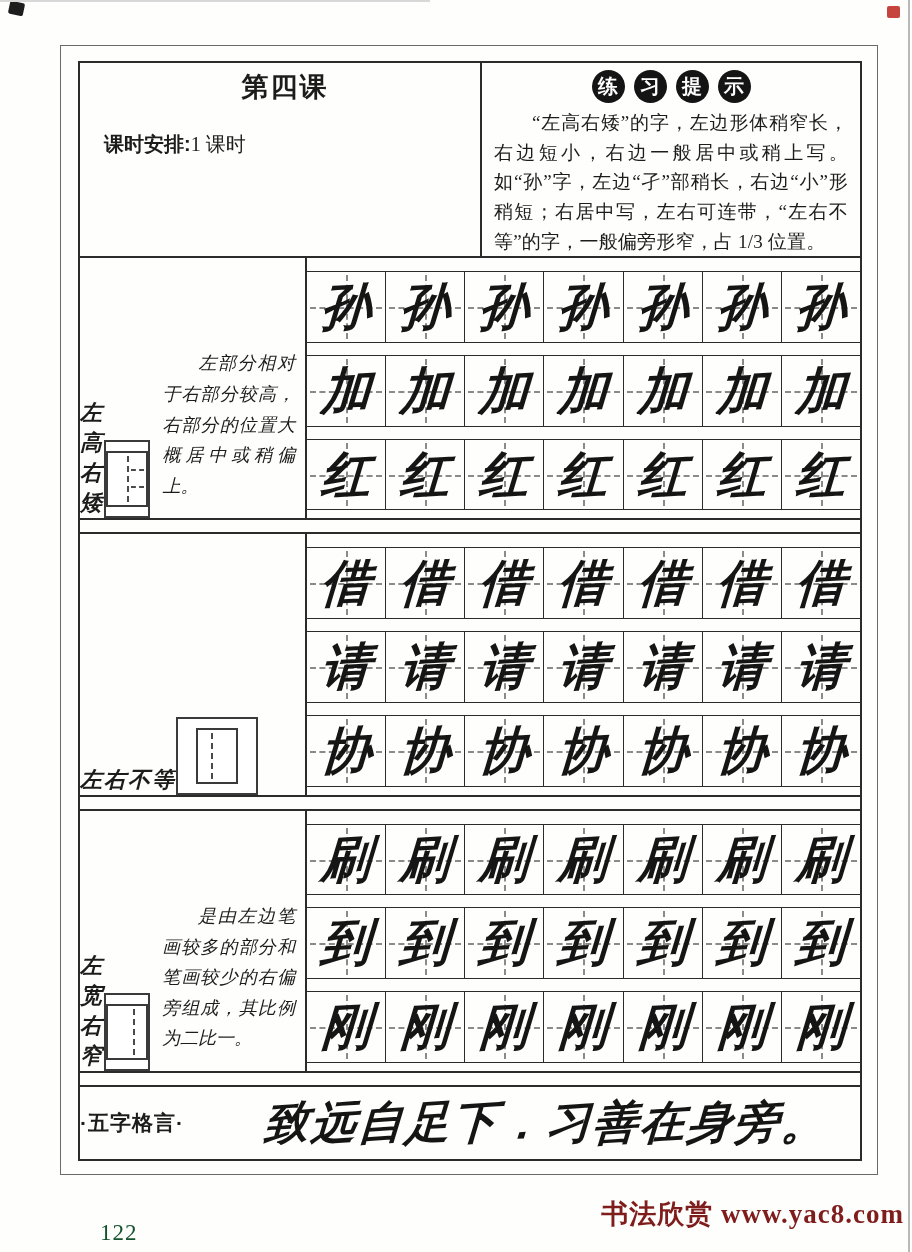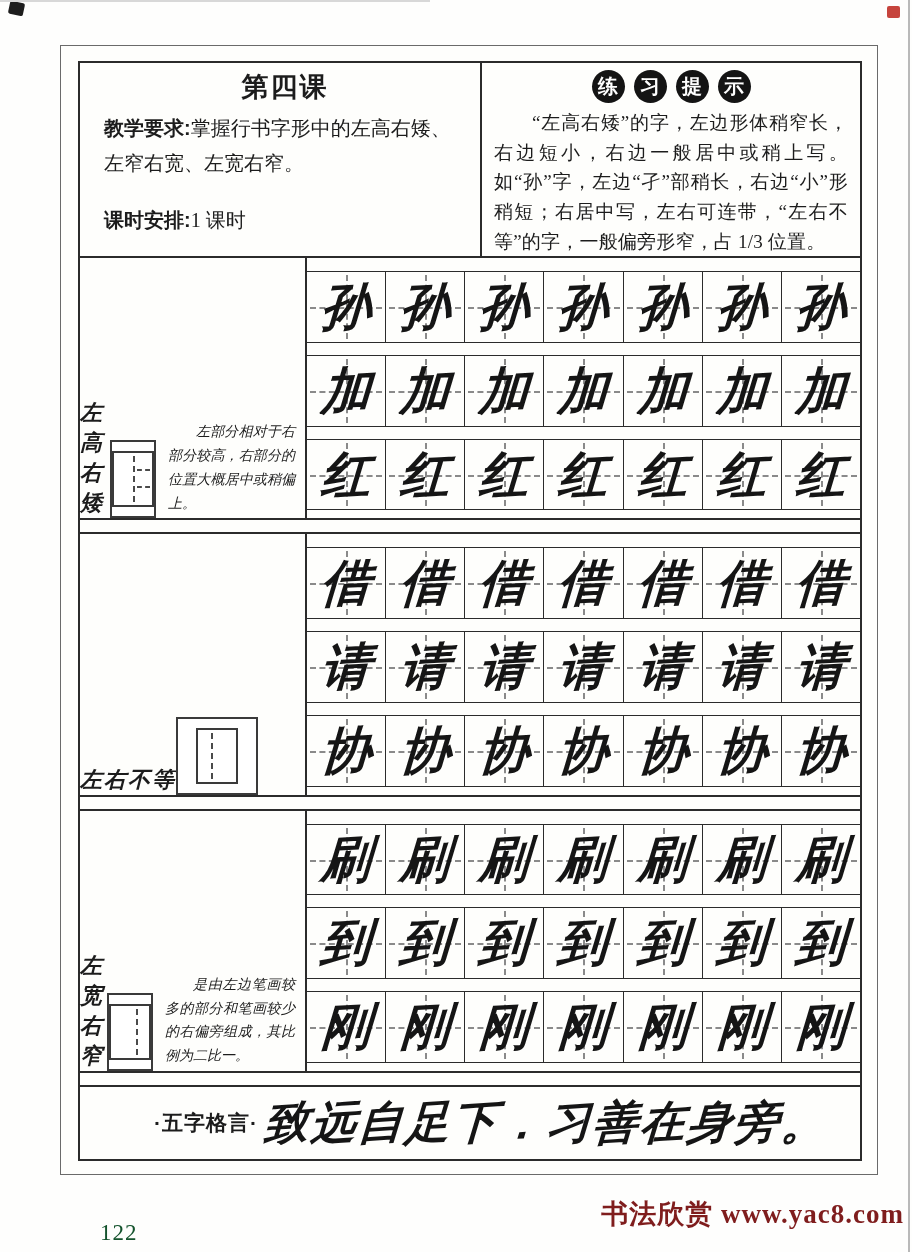--- a/index.html
+++ b/index.html
@@ -59,21 +59,21 @@
     font-family:"Liberation Sans","DejaVu Sans",sans-serif;
   }
   .diagram {
     margin-top:26px; width:82px; height:78px; border:2px solid #3a3a3a;
     display:flex; align-items:center; justify-content:center; background:#fff;
   }
   .diagram-inner { width:42px; height:56px; border:2px solid #3a3a3a; position:relative; }
   .diagram-dash { position:absolute; top:3px; bottom:3px; width:0; border-left:2px dashed #4a4a4a; }
   .diagram-tick { position:absolute; right:2px; width:13px; height:0; border-top:2px dashed #4a4a4a; }
   .side-caption {
-    margin-top:auto; padding:0 10px 3px 12px; font-size:14px; line-height:1.7;
+    margin-top:auto; padding:0 10px 17px 12px; font-size:18px; line-height:1.7;
     text-indent:2em; text-align:justify; align-self:stretch;
   }
 
   .grid { flex:1; display:flex; flex-direction:column; min-width:0; }
   .spacer { flex:0 0 12px; }
   .spacer.first { flex:0 0 13px; }
   .spacer.last { flex:0 0 8px; }
   .char-row { flex:1; display:flex; border-top:1px solid #2b2b2b; border-bottom:1px solid #2b2b2b; min-height:0; }
   .cell { flex:1; position:relative; border-right:1px solid #2b2b2b; display:flex; align-items:center; justify-content:center; overflow:hidden; }
   .cell:last-child { border-right:none; }
@@ -81,21 +81,21 @@
   .cell::after  { content:""; position:absolute; top:50%; left:3px; right:3px; height:0; border-top:2px dashed #8a8a8a; }
   .glyph {
     position:relative; z-index:2; font-size:50px; font-weight:bold; font-style:italic;
     transform:skewX(-6deg) rotate(-3deg); color:#151515; line-height:1;
     font-family:"Liberation Serif","DejaVu Serif",serif;
   }
 
   
   .maxim-row { flex:0 0 72px; display:flex; align-items:center; }
   .maxim-label {
-    width:178px; text-align:right; font-size:21px; font-weight:bold; letter-spacing:1px;
+    width:178px; text-align:left; font-size:21px; font-weight:bold; letter-spacing:1px;
     font-family:"Liberation Sans","DejaVu Sans",sans-serif;
   }
   .maxim-text { flex:1; display:flex; justify-content:space-between; align-items:center; padding:0 34px 0 6px; }
   .maxim-ch {
     font-size:45px; font-weight:bold; font-style:italic; line-height:1;
     transform:skewX(-7deg) rotate(-4deg); color:#151515;
   }
 
   
   .page-number { position:absolute; left:100px; top:1220px; font-size:23px; color:#14532d; letter-spacing:1px; }
@@ -112,21 +112,20 @@
   <div class="artifact-tr"></div>
   <div class="edge-line"></div>
   <div class="top-line"></div>
 
   <div class="outer-frame">
     <div class="inner-frame">
 
       <div class="header">
         <div class="header-left">
           <div class="title">第四课</div>
-          <p class="para"><b>教学要求:</b><span>掌握行书字形中的左高右矮、左窄右宽、左宽右窄。</span></p>
           <p class="para schedule"><b>课时安排:</b><span>1 课时</span></p>
         </div>
         <div class="header-right">
           <div class="badges" id="badges">
               <div class="badge">练</div>
               <div class="badge">习</div>
               <div class="badge">提</div>
               <div class="badge">示</div>
             </div>
           <p class="tips">“左高右矮”的字，左边形体稍窄长，右边短小，右边一般居中或稍上写。如“孙”字，左边“孑”部稍长，右边“小”形稍短；右居中写，左右可连带，“左右不等”的字，一般偏旁形窄，占 1/3 位置。</p>

